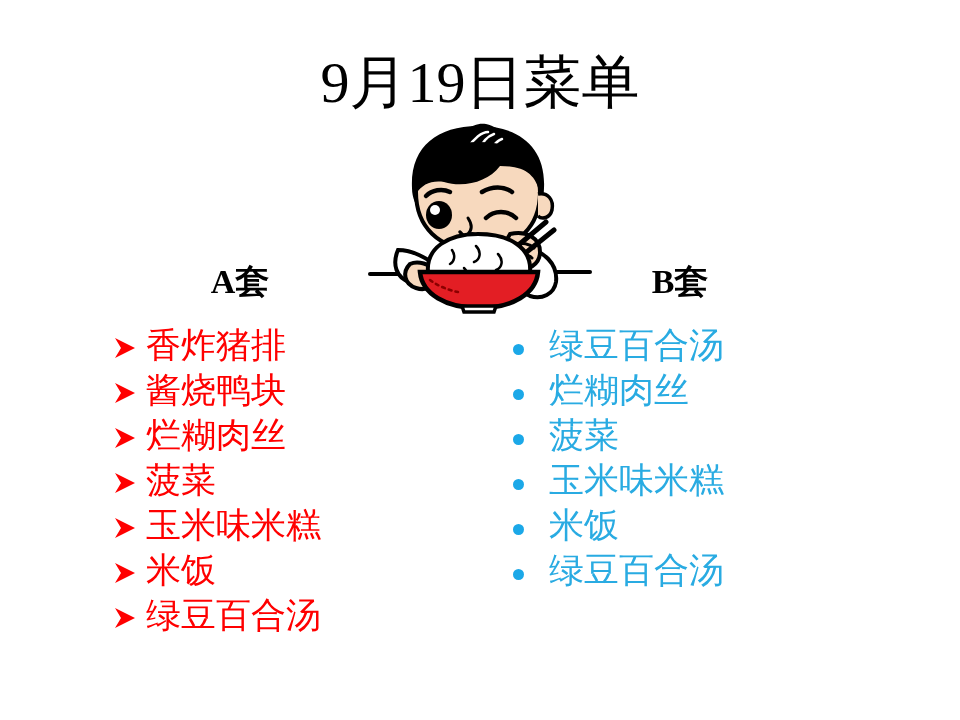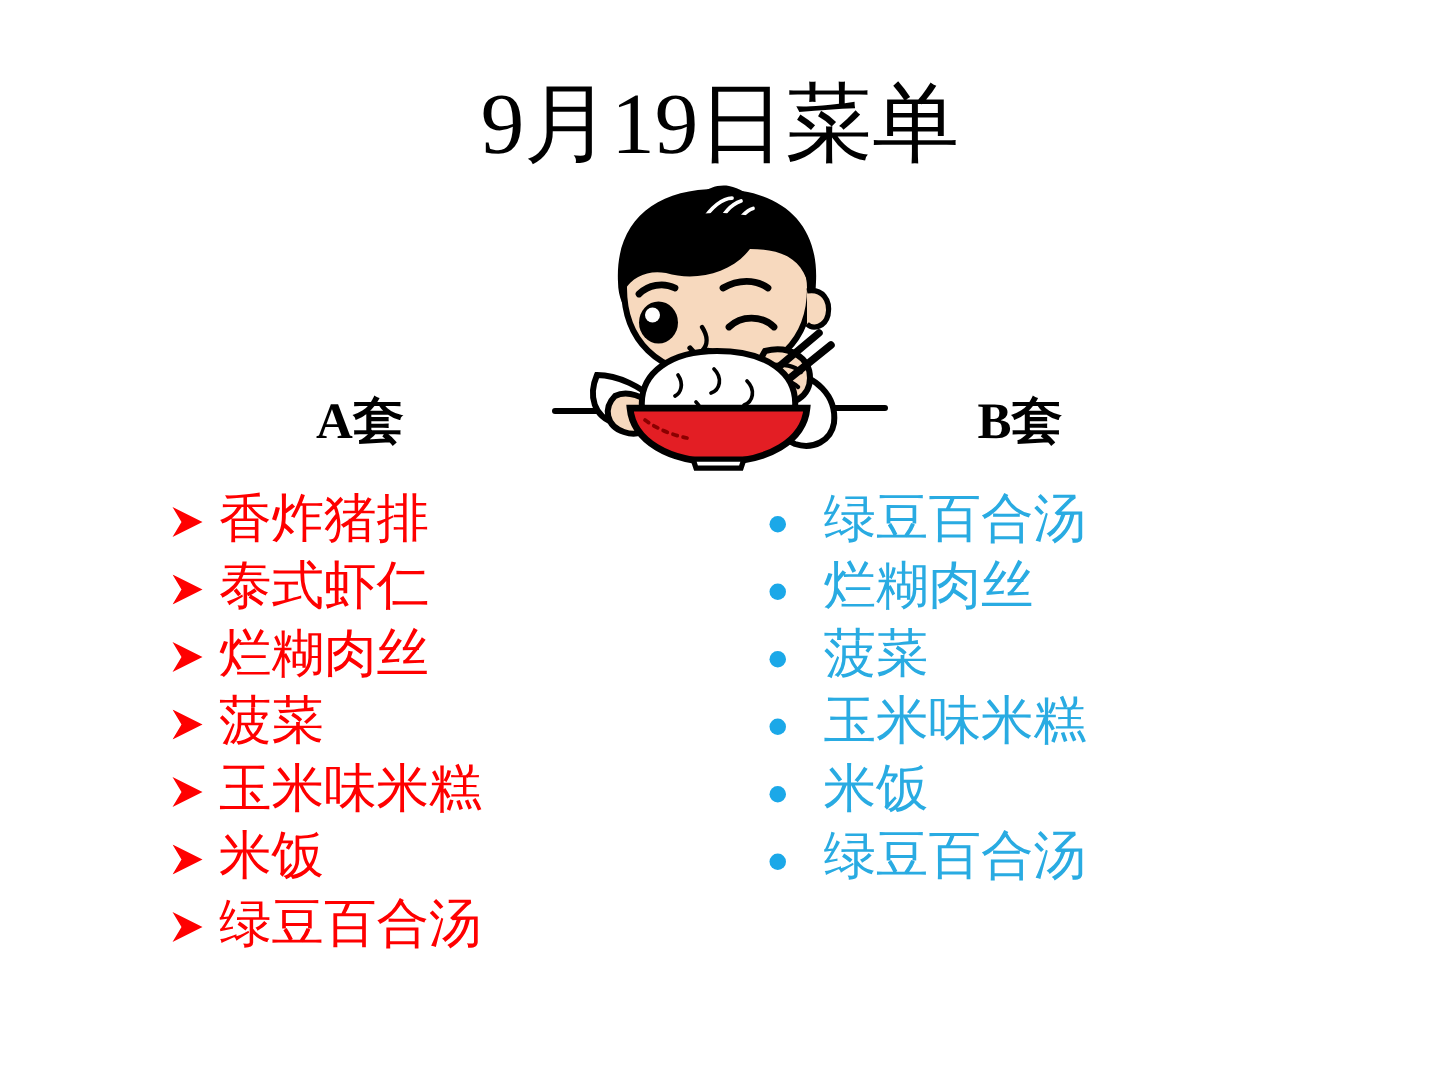--- a/index.html
+++ b/index.html
@@ -197,21 +197,21 @@
         </svg>
       </span>
       <span class="item-label">香炸猪排</span>
     </li>
     <li class="menu-item">
       <span class="bullet">
         <svg viewBox="0 0 22 20" xmlns="http://www.w3.org/2000/svg">
           <path d="M1 0 L21 10 L1 20 L7 10 Z" fill="#FF0000"></path>
         </svg>
       </span>
-      <span class="item-label">泰式虾仁</span>
+      <span class="item-label">酱烧鸭块</span>
     </li>
     <li class="menu-item">
       <span class="bullet">
         <svg viewBox="0 0 22 20" xmlns="http://www.w3.org/2000/svg">
           <path d="M1 0 L21 10 L1 20 L7 10 Z" fill="#FF0000"></path>
         </svg>
       </span>
       <span class="item-label">烂糊肉丝</span>
     </li>
     <li class="menu-item">

